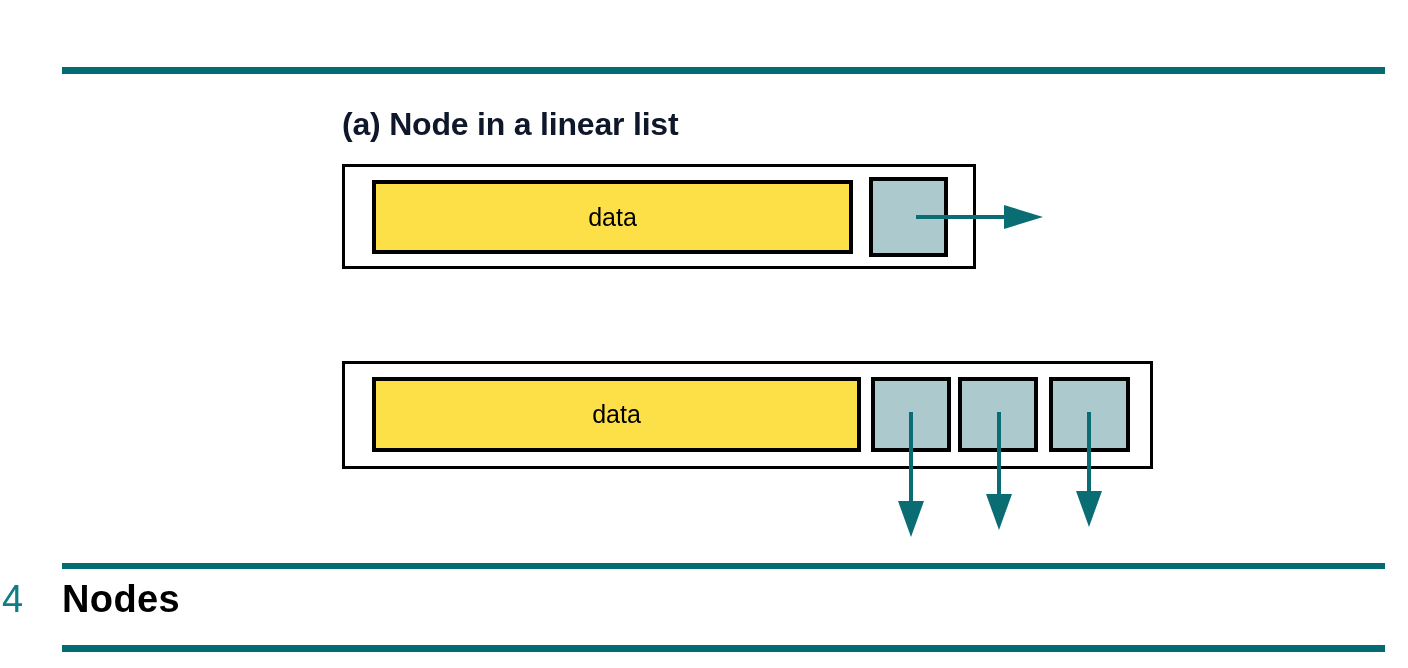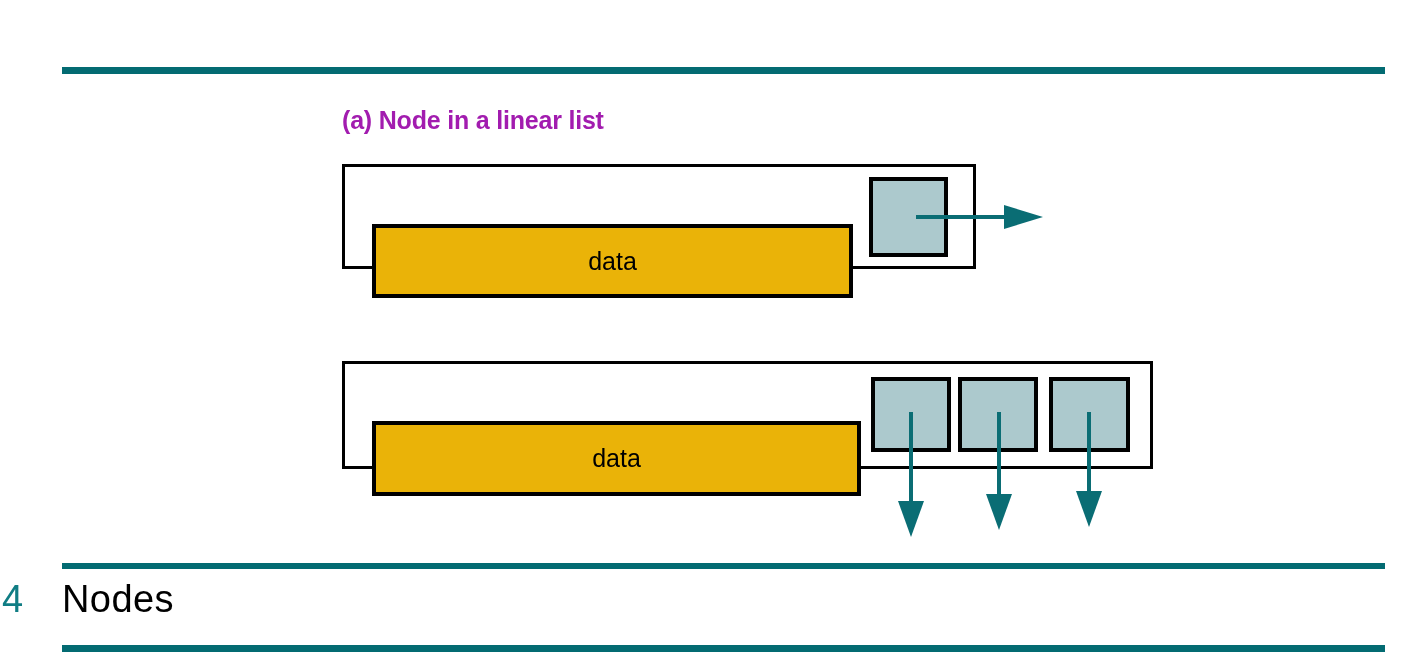--- a/index.html
+++ b/index.html
@@ -25,22 +25,22 @@
     background: #036b72;
   }
   #rule-top    { left: 62px;  top: 67px;  width: 1323px; height: 7px; }
   #rule-mid    { left: 62px;  top: 563px; width: 1323px; height: 6px; }
   #rule-bottom { left: 62px;  top: 645px; width: 1323px; height: 7px; }
 
   
   .caption {
     position: absolute;
     font-weight: bold;
-    font-size: 25px;
-    color: #a21caf;
+    font-size: 32px;
+    color: #0f172a;
     letter-spacing: -0.2px;
     white-space: nowrap;
   }
   #caption-a { left: 342px; top: 106px; }
   #caption-b { left: 342px; top: 305px; }
 
   
   .node-frame {
     position: absolute;
     box-sizing: border-box;
@@ -48,27 +48,26 @@
     background: #ffffff;
   }
   #node-a { left: 342px; top: 164px; width: 634px; height: 105px; }
   #node-b { left: 342px; top: 361px; width: 811px; height: 108px; }
 
   
   .data-field {
     position: absolute;
     box-sizing: border-box;
     border: 4px solid #000000;
-    background: #eab308;
+    background: #fde047;
     display: flex;
     align-items: center;
     justify-content: center;
     font-size: 25px;
     color: #000000;
-    margin-top: 44px;
   }
   #data-a { left: 372px; top: 180px; width: 481px; height: 74px; }
   #data-b { left: 372px; top: 377px; width: 489px; height: 75px; }
 
   
   .pointer-field {
     position: absolute;
     box-sizing: border-box;
     border: 4px solid #000000;
   }
@@ -94,21 +93,21 @@
     top: 578px;
     font-size: 38px;
     font-weight: 300;
     color: #107d84;
   }
   #footer-title {
     position: absolute;
     left: 62px;
     top: 578px;
     font-size: 38px;
-    font-weight: 400;
+    font-weight: 700;
     color: #000000;
     letter-spacing: 0.4px;
   }
 </style>
 </head>
 <body>
 
 <div id="slide">
 
   <div class="rule" id="rule-top" style="background: rgb(3, 107, 114);"></div>

